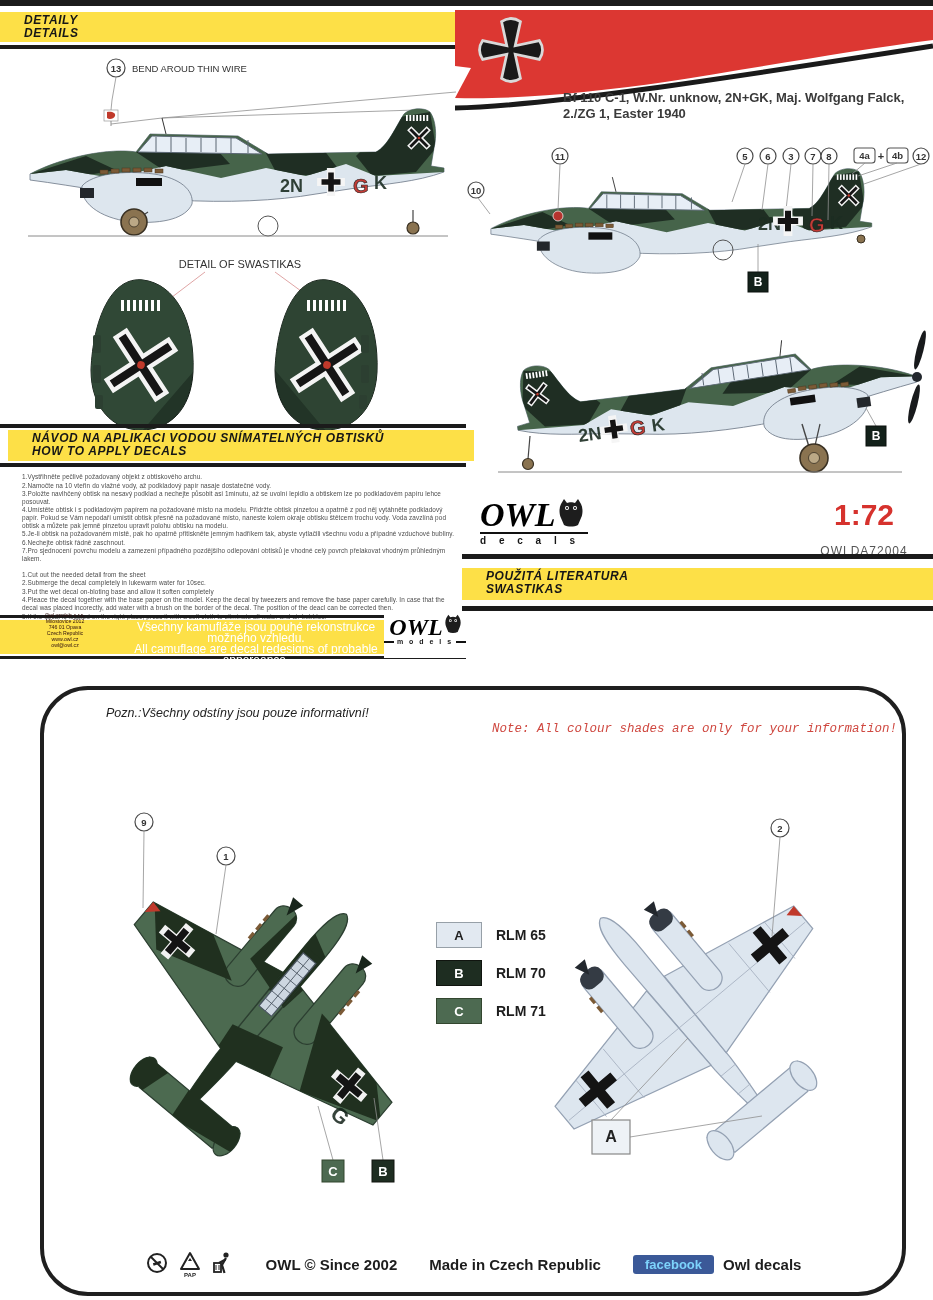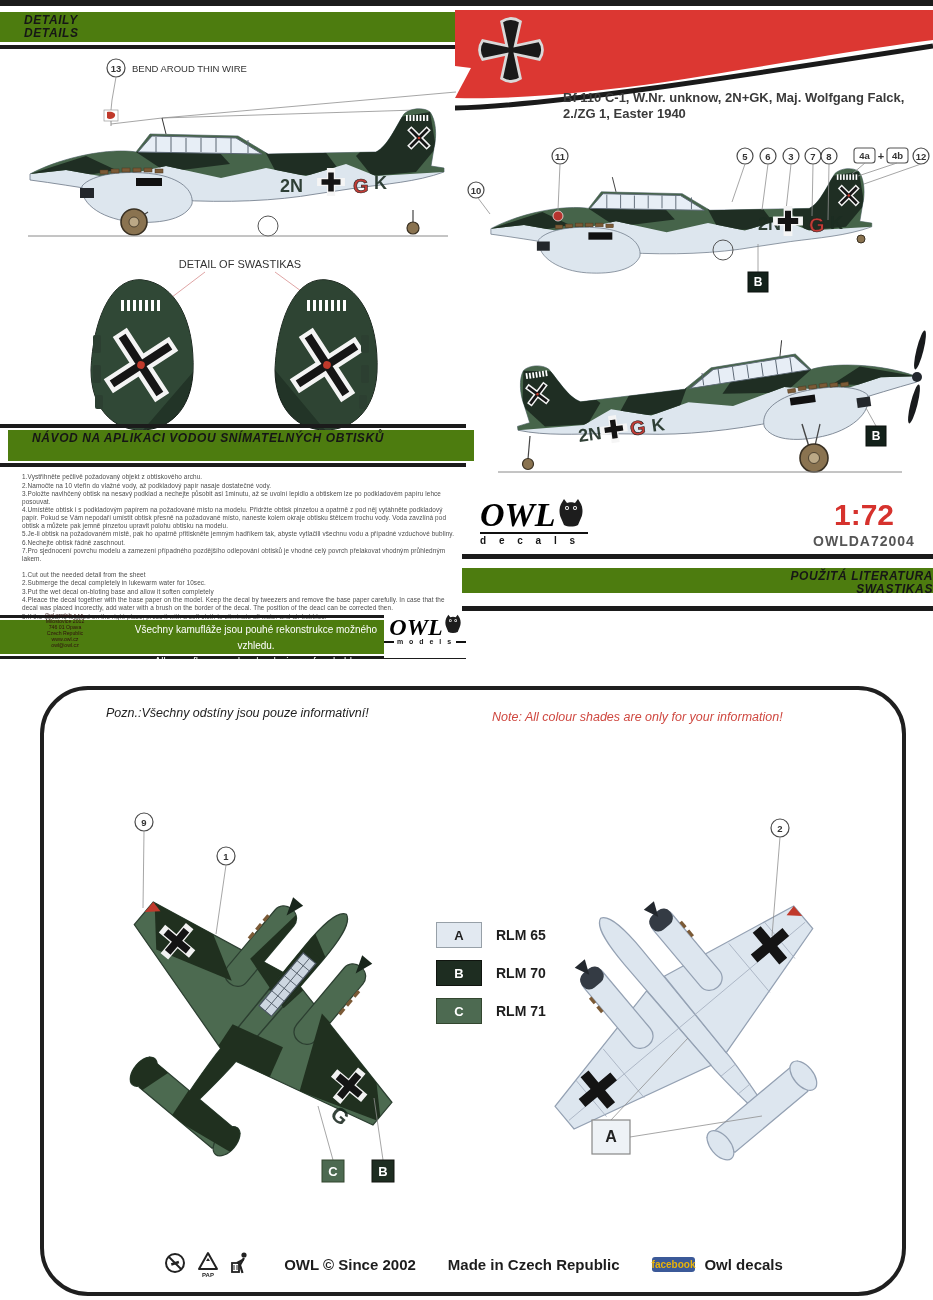--- a/index.html
+++ b/index.html
@@ -1,44 +1,44 @@
 <!DOCTYPE html>
 <html><head>
 <meta charset="utf-8">
 <style>
   html,body{margin:0;padding:0;background:#888;}
   .sheet{position:relative;width:933px;height:1300px;background:#fff;overflow:hidden;
          font-family:"Liberation Sans",sans-serif;}
   .abs{position:absolute;}
   .rule{background:#1b1b1b;}
-  .redband{background:#4d7c0f;}
+  .redband{background:#fde047;}
   .bandhead{font-weight:bold;font-style:italic;color:#161616;font-size:12px;line-height:13px;
             letter-spacing:.6px;padding-left:24px;}
   .title{font-weight:bold;font-size:13px;line-height:16px;color:#3a3a3a;}
   .steps{font-size:6.4px;line-height:7.6px;color:#4c4c4c;letter-spacing:.1px;}
   .step{margin:0 0 1px 0;}
   .addr{font-size:5.2px;line-height:5.9px;color:#30100e;text-align:center;}
-  .disc{color:#fff;font-size:10px;line-height:16px;text-align:center;}
+  .disc{color:#fff;font-size:12px;line-height:11px;text-align:center;}
   .owlword{font-family:"Liberation Serif",serif;font-weight:bold;font-style:italic;color:#000000;}
   .subletters{color:#161616;letter-spacing:4px;font-size:8px;font-weight:bold;}
   .scaleval{color:#d6322d;font-weight:bold;font-size:30px;line-height:30px;}
-  .prodcode{color:#555;font-size:14px;letter-spacing:1px;margin-top:3px;font-weight:bold;}
+  .prodcode{color:#555;font-size:12px;letter-spacing:1px;margin-top:14px;}
   .panel{left:40px;top:686px;width:858px;height:602px;border:4px solid #1f1f1f;border-radius:48px;}
   .note-cs{font-style:italic;font-size:12.5px;color:#222;}
   .note-en{font-style:italic;font-size:12.5px;color:#cf4840;}
   .legend-row{display:flex;align-items:center;margin-bottom:12px;}
   .sw{width:44px;height:24px;display:flex;align-items:center;justify-content:center;
       font-weight:bold;font-size:13px;}
   .sw-a{background:#e2e9f1;border:1px solid #97a0a8;color:#222;}
   .sw-b{background:#1e2d21;color:#fff;border:1px solid #10140f;}
   .sw-c{background:#4d6a51;color:#fff;border:1px solid #33462f;}
   .legend-name{margin-left:14px;font-weight:bold;font-size:14px;color:#1d1d1d;}
   .footer{left:0;right:0;bottom:14px;display:flex;justify-content:center;align-items:center;
           gap:9px;font-weight:bold;font-size:15px;color:#1d1d1d;}
-  .fb{background:#3b5998;color:#eab308;font-weight:bold;font-size:10px;padding:2px 0;border-radius:3px;}
+  .fb{background:#3b5998;color:#7dd3fc;font-weight:bold;font-size:13px;padding:2px 12px;border-radius:3px;}
   svg text{font-family:"Liberation Sans",sans-serif;}
   .co{fill:#fff;stroke:#4a4a4a;stroke-width:1.2;}
   .cot{font-size:9.5px;font-weight:bold;fill:#333;text-anchor:middle;}
   .ldr{stroke:#8f8f8f;stroke-width:.8;fill:none;}
   .codeG{font-size:20px;font-weight:bold;fill:#c33c36;stroke:#1d1d1d;stroke-width:.6;}
   .codeD{font-size:18px;font-weight:bold;fill:#1c2d22;opacity:.9;}
 </style>
 </head>
 <body>
 
@@ -223,20 +223,21 @@
           <rect x="94" y="55" width="8" height="18" rx="2"></rect>
           <rect x="94" y="85" width="8" height="18" rx="2"></rect>
           <rect x="92" y="115" width="8" height="14" rx="2"></rect>
         </g>
     </g>
   </svg>
 
   <div class="abs rule" style="left:0;top:424px;width:466px;height:4px;"></div>
   <div class="abs redband" style="left:8px;top:430px;width:466px;height:31px;">
     <div class="bandhead" style="padding-top:2px;">NÁVOD NA APLIKACI VODOU SNÍMATELNÝCH OBTISKŮ</div>
+    <div class="bandhead">HOW TO APPLY DECALS</div>
   </div>
   <div class="abs rule" style="left:0;top:463px;width:466px;height:4px;"></div>
 
   <div class="abs steps" style="left:22px;top:473px;width:438px;">
     <div>
       <div class="step">1.Vystřihněte pečlivě požadovaný objekt z obtiskového archu.</div>
       <div class="step">2.Namočte na 10 vteřin do vlažné vody, až podkladový papír nasaje dostatečné vody.</div>
       <div class="step">3.Položte navlhčený obtisk na nesavý podklad a nechejte působit asi 1minutu, až se uvolní lepidlo a obtiskem lze po podkladovém papíru lehce posouvat.</div>
       <div class="step">4.Umístěte obtisk i s podkladovým papírem na požadované místo na modelu. Přidržte obtisk pinzetou a opatrně z pod něj vytáhněte podkladový papír. Pokud se Vám nepodaří umístit obtisk přesně na požadované místo, naneste kolem okraje obtisku štětcem trochu vody. Voda zavzlíná pod obtisk a můžete pak jemně pinzetou upravit polohu obtisku na modelu.</div>
       <div class="step">5.Je-li obtisk na požadovaném místě, pak ho opatrně přitiskněte jemným hadříkem tak, abyste vytlačili všechnu vodu a případné vzduchové bubliny.</div>
@@ -375,30 +376,30 @@
     </div>
     <div class="subletters" style="margin-top:0;border-top:2px solid #111;width:108px;padding-top:1px;font-size:10px;letter-spacing:5px;">d e c a l s</div>
   </div>
   <div class="abs" style="left:800px;top:500px;width:128px;text-align:center;">
     <div class="scaleval">1:72</div>
     <div class="prodcode">OWLDA72004</div>
   </div>
 
   <div class="abs" style="left:462px;top:554px;width:471px;">
     <div class="abs rule" style="left:0;top:0;width:471px;height:5px;"></div>
-    <div class="abs redband" style="left:0;top:14px;width:471px;height:25px;text-align:right;">
+    <div class="abs redband" style="left:0;top:14px;width:471px;height:32px;">
       <div class="bandhead" style="padding-top:2px;">POUŽITÁ LITERATURA</div>
       <div class="bandhead">SWASTIKAS</div>
     </div>
     <div class="abs rule" style="left:0;top:52px;width:471px;height:5px;"></div>
   </div>
 
   <div class="abs panel">
     <div class="abs note-cs" style="left:62px;top:16px;">Pozn.:Všechny odstíny jsou pouze informativní!</div>
-    <div class="abs note-en" style="left:448px;top:20px;">Note: All colour shades are only for your information!</div>
+    <div class="abs note-en" style="left:448px;top:32px;font-family:Liberation Mono, monospace;">Note: All colour shades are only for your information!</div>
 
     <svg class="abs" style="left:12px;top:86px;" width="420" height="470" viewBox="0 0 420 470">
       <g transform="translate(205,240) rotate(40) scale(0.82)">
         <use href="#planeshape" fill="#4c6a50" stroke="#2c3f31" stroke-width="1.5"></use>
         <g clip-path="url(#tvclip)">
           <polygon points="-195,-30 -120,-45 -55,-10 -150,20" fill="#20301f"></polygon>
           <polygon points="-45,-135 25,-100 15,-25 -55,-45" fill="#20301f"></polygon>
           <polygon points="55,-50 150,-38 195,5 95,40" fill="#20301f"></polygon>
           <polygon points="-20,30 45,12 85,150 -5,165" fill="#20301f"></polygon>
           <polygon points="-95,100 -30,85 -55,170 -110,150" fill="#20301f"></polygon>

